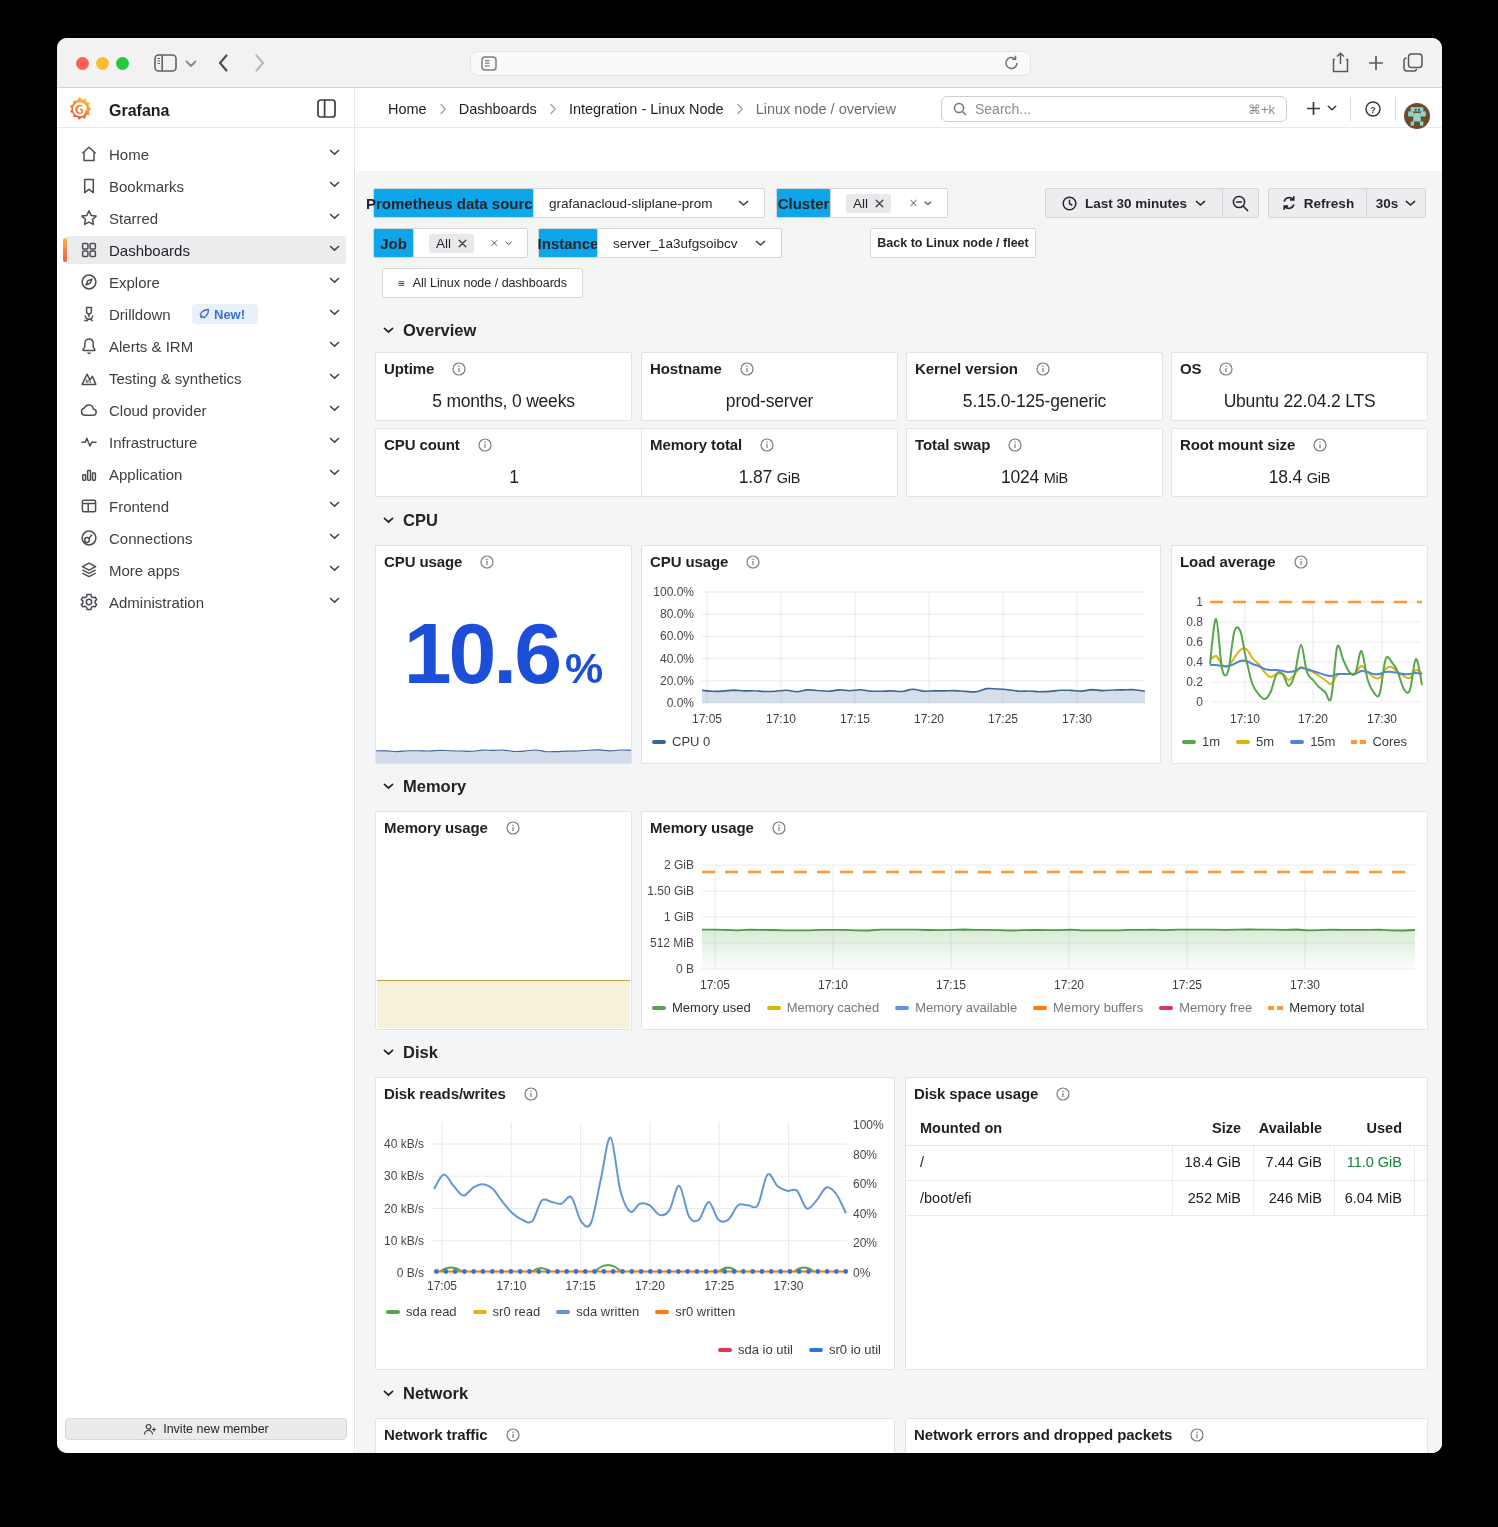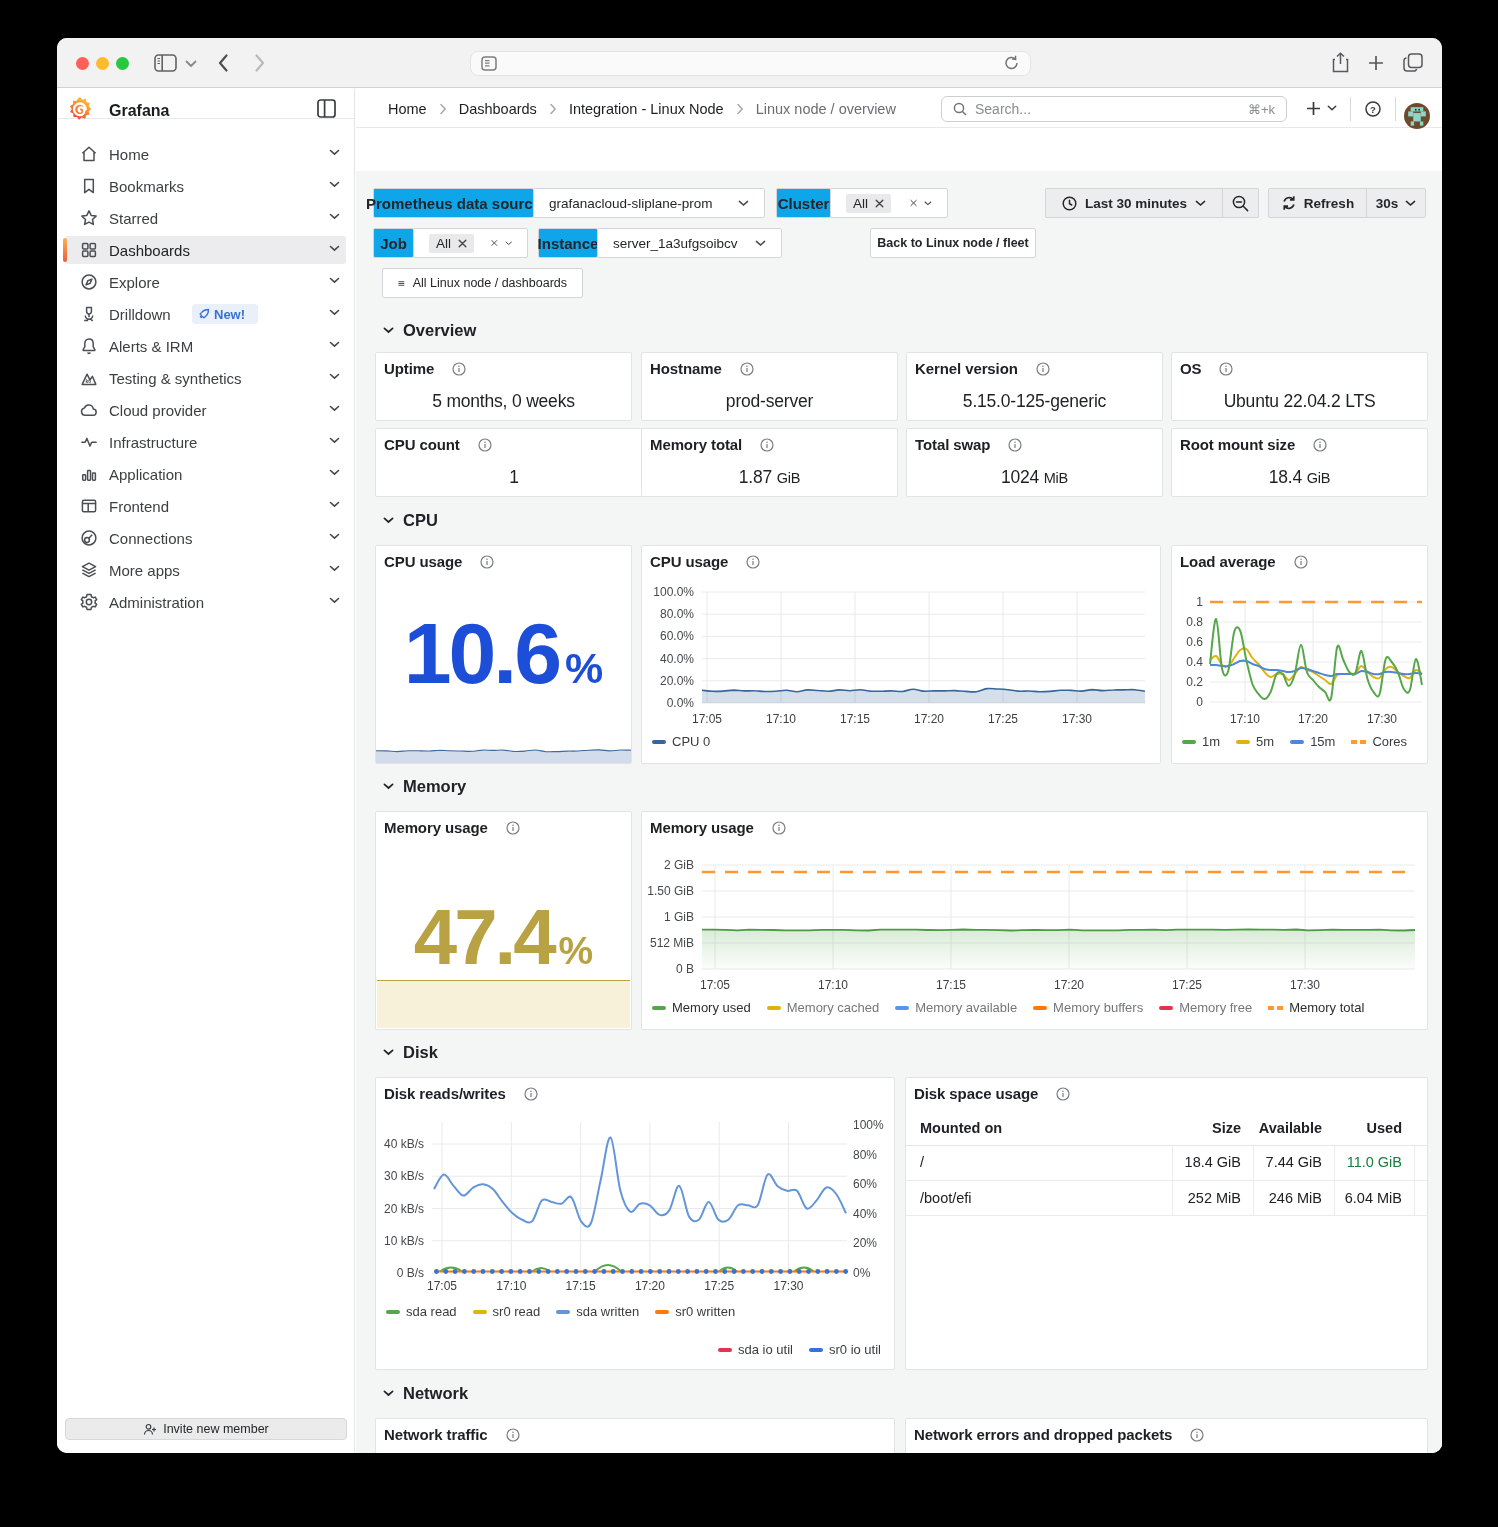--- a/index.html
+++ b/index.html
@@ -6,21 +6,21 @@
 html,body{width:1498px;height:1527px;background:#000;overflow:hidden;font-family:"Liberation Sans",sans-serif;-webkit-font-smoothing:antialiased}
 .win{position:absolute;left:57px;top:38px;width:1385px;height:1415px;background:#fff;border-radius:10px;overflow:hidden}
 
 .tbar{position:absolute;top:0;left:0;right:0;height:50px;background:#f3f2f3;border-bottom:1px solid #d3d2d3}
 .tl{position:absolute;top:19px;width:13px;height:13px;border-radius:50%}
 .ticon{position:absolute;color:#616165}
 .urlbar{position:absolute;left:413px;top:13px;width:561px;height:25px;background:#fafafa;border:1px solid #e4e3e4;border-radius:8px}
 .urltxt{position:absolute;top:13px;height:25px;display:flex;align-items:center;justify-content:center;font-size:13.5px;color:#1e1e20;gap:5px}
 
 .side{position:absolute;top:51px;left:0;width:298px;bottom:0;background:#fff;border-right:1px solid #e4e5e6}
-.shead{position:absolute;top:0;left:0;right:0;height:30px;border-bottom:1px solid #e7e8e9}
+.shead{position:absolute;top:0;left:0;right:0;height:39px;border-bottom:1px solid #e7e8e9}
 .slogo{position:absolute;left:11px;top:8px;width:24px;height:24px}
 .sname{position:absolute;left:52px;top:2px;height:39px;display:flex;align-items:center;font-size:16px;font-weight:700;color:#1b1c21}
 .stoggle{position:absolute;right:18px;top:10px;color:#3a3b40}
 .nav{position:absolute;top:51px;left:8px;right:8px}
 .ni{position:relative;height:28px;margin-bottom:4px;display:flex;align-items:center;border-radius:3px}
 .ni .nico{position:absolute;left:14px;top:4px;width:20px;height:20px;color:#4c4e54}
 .ni .nlab{position:absolute;left:44px;font-size:15px;color:#3d3e44}
 .ni .nch{position:absolute;right:6px;top:9px;color:#45464c}
 .ni.sel{background:#ececee}
 .ni.sel .nlab{color:#222327}
@@ -600,21 +600,20 @@
 
     <div class="sech" style="left:27px;top:606px"><svg width="11" height="7" viewBox="0 0 11 7">
             <path d="M1.4 1.4 5.5 5 9.6 1.4" fill="none" stroke="#212227" stroke-width="1.7" stroke-linecap="round"></path>
           </svg>Memory</div>
     <div class="p" style="left:19px;top:640px;width:257px;height:219px">
       <div class="pt">Memory usage<svg width="14" height="14" viewBox="0 0 14 14">
               <circle cx="7" cy="7" r="6" fill="none" stroke="#7b7c82" stroke-width="1.2"></circle>
               <rect x="6.4" y="6" width="1.2" height="4" fill="#7b7c82"></rect>
               <rect x="6.4" y="3.6" width="1.2" height="1.4" fill="#7b7c82"></rect>
             </svg></div>
-      <div class="bignum" style="top:86px;font-size:78px;color:#b8a243;letter-spacing:-3px">47.4<span style="font-size:39px;letter-spacing:0;margin-left:5px">%</span></div>
       <div style="position:absolute;left:1px;right:1px;bottom:1px;height:48px;background:#f6f1d8;border-top:1.6px solid #b8a243"></div>
     </div>
     <div class="p" style="left:285px;top:640px;width:787px;height:219px">
       <div class="pt">Memory usage<svg width="14" height="14" viewBox="0 0 14 14">
               <circle cx="7" cy="7" r="6" fill="none" stroke="#7b7c82" stroke-width="1.2"></circle>
               <rect x="6.4" y="6" width="1.2" height="4" fill="#7b7c82"></rect>
               <rect x="6.4" y="3.6" width="1.2" height="1.4" fill="#7b7c82"></rect>
             </svg></div>
       <svg style="position:absolute;left:0;top:0" width="785" height="217" viewBox="0 0 785 217">
         <defs>

